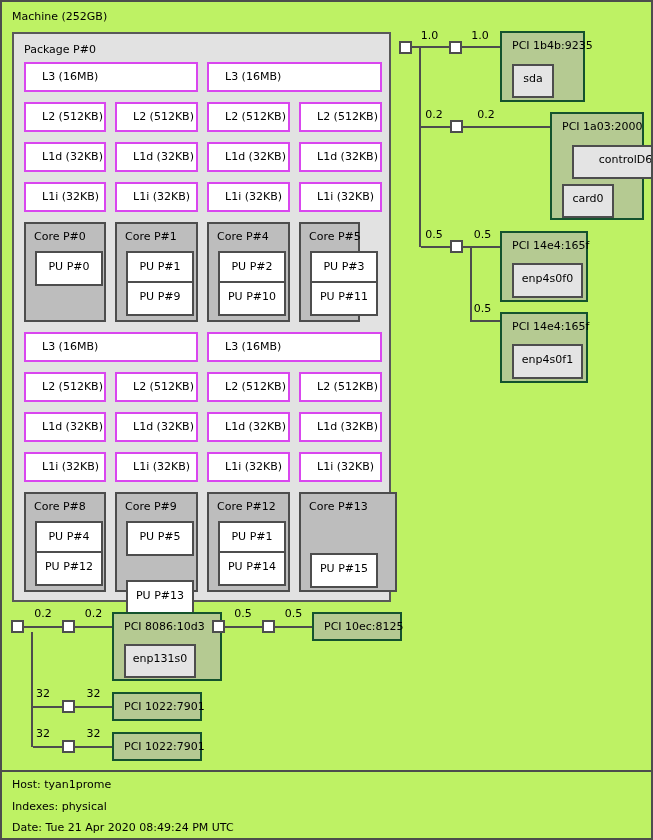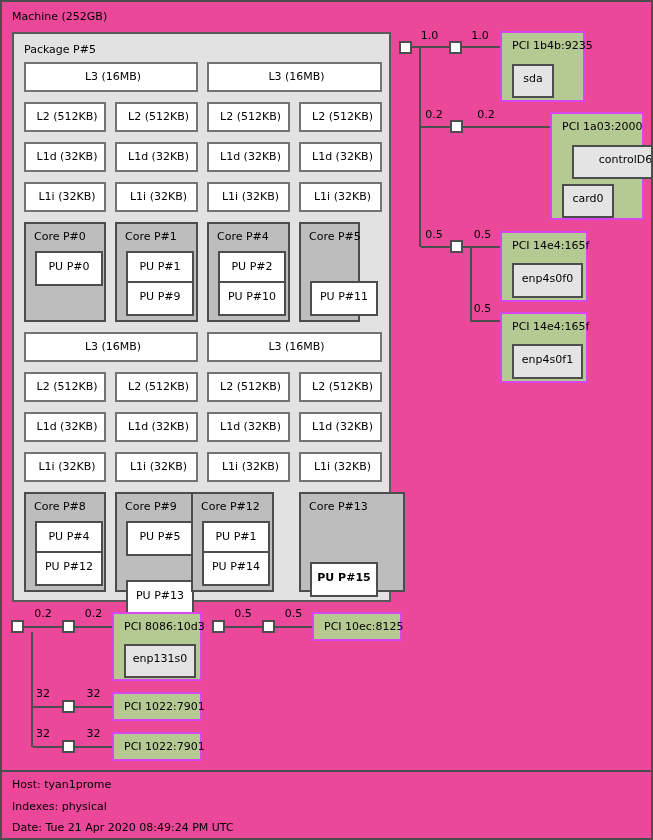--- a/index.html
+++ b/index.html
@@ -1,44 +1,44 @@
 <!DOCTYPE html>
 <html><head>
 <meta charset="utf-8">
 <style>
   html,body{margin:0;padding:0;background:#fff;}
   .screen{position:relative;width:653px;height:840px;box-sizing:border-box;
-    border:2px solid #4d4d4d;background:#ec4899;
+    border:2px solid #4d4d4d;background:#bef264;
     font-family:"DejaVu Sans","Liberation Sans",sans-serif;font-size:11px;color:#000;overflow:hidden;}
   .abs{position:absolute;box-sizing:border-box;}
   .lbl{position:absolute;white-space:nowrap;}
   .package{background:#e2e2e2;border:2px solid #595959;}
-  .cache{background:#ffffff;border:2px solid #737373;line-height:26px;padding-left:4px;white-space:nowrap;height:30px;text-align:center;}
+  .cache{background:#ffffff;border:2px solid #d946ef;line-height:26px;padding-left:16px;white-space:nowrap;height:30px;}
   .core{background:#bdbdbd;border:2px solid #4d4d4d;width:82px;height:100px;}
   .core-label{position:absolute;left:8px;top:6px;white-space:nowrap;}
   .pu{position:absolute;left:9px;width:64px;height:31px;background:#ffffff;border:2px solid #4d4d4d;
     text-align:center;line-height:27px;white-space:nowrap;}
-  .pcibox{background:#b5ca92;border:2px solid #d946ef;}
+  .pcibox{background:#b5ca92;border:2px solid #14532d;}
   .pcilabel{position:absolute;left:10px;top:6px;white-space:nowrap;}
   .pcilabel-center{line-height:25px;padding-left:10px;white-space:nowrap;}
   .osdev{position:absolute;background:#e4e4e4;border:2px solid #4d4d4d;text-align:center;white-space:nowrap;}
   .hl{position:absolute;height:2px;background:#4d4d4d;}
   .vl{position:absolute;width:2px;background:#4d4d4d;}
   .sq{position:absolute;width:13px;height:13px;box-sizing:border-box;background:#ffffff;border:2px solid #4d4d4d;}
   .spd{position:absolute;text-align:center;white-space:nowrap;height:14px;}
   .sep{position:absolute;left:0;right:0;top:768px;height:2px;background:#4d4d4d;}
 </style>
 </head>
 <body>
 
 <div class="screen">
   <div class="lbl" style="left:10px;top:8px;">Machine (252GB)</div>
 
   <div class="abs package" style="left:10px;top:30px;width:379px;height:570px;">
-    <div class="lbl" style="left:10px;top:9px;">Package P#5</div>
+    <div class="lbl" style="left:10px;top:9px;">Package P#0</div>
 
     <div class="abs cache" style="left:10px;top:28px;width:174px;">L3 (16MB)</div>
     <div class="abs cache" style="left:193px;top:28px;width:175px;">L3 (16MB)</div>
 
     <div class="abs cache" style="left:10px;top:68px;width:82px;">L2 (512KB)</div>
     <div class="abs cache" style="left:101px;top:68px;width:83px;">L2 (512KB)</div>
     <div class="abs cache" style="left:193px;top:68px;width:83px;">L2 (512KB)</div>
     <div class="abs cache" style="left:285px;top:68px;width:83px;">L2 (512KB)</div>
 
     <div class="abs cache" style="left:10px;top:108px;width:82px;">L1d (32KB)</div>
@@ -60,20 +60,21 @@
       <div class="pu" style="top:27px;">PU P#1</div>
       <div class="pu" style="top:57px;">PU P#9</div>
     </div>
     <div class="abs core" style="left:193px;top:188px;width:83px;">
       <div class="core-label">Core P#4</div>
       <div class="pu" style="top:27px;">PU P#2</div>
       <div class="pu" style="top:57px;">PU P#10</div>
     </div>
     <div class="abs core" style="left:285px;top:188px;width:61px;">
       <div class="core-label">Core P#5</div>
+      <div class="pu" style="top:27px;">PU P#3</div>
       <div class="pu" style="top:57px;">PU P#11</div>
     </div>
 
     <div class="abs cache" style="left:10px;top:298px;width:174px;">L3 (16MB)</div>
     <div class="abs cache" style="left:193px;top:298px;width:175px;">L3 (16MB)</div>
 
     <div class="abs cache" style="left:10px;top:338px;width:82px;">L2 (512KB)</div>
     <div class="abs cache" style="left:101px;top:338px;width:83px;">L2 (512KB)</div>
     <div class="abs cache" style="left:193px;top:338px;width:83px;">L2 (512KB)</div>
     <div class="abs cache" style="left:285px;top:338px;width:83px;">L2 (512KB)</div>
@@ -91,28 +92,28 @@
     <div class="abs core" style="left:10px;top:458px;">
       <div class="core-label">Core P#8</div>
       <div class="pu" style="top:27px;">PU P#4</div>
       <div class="pu" style="top:57px;">PU P#12</div>
     </div>
     <div class="abs core" style="left:101px;top:458px;width:83px;">
       <div class="core-label">Core P#9</div>
       <div class="pu" style="top:27px;">PU P#5</div>
       <div class="pu" style="top:57px;margin-top:29px;">PU P#13</div>
     </div>
-    <div class="abs core" style="left:177px;top:458px;width:83px;">
+    <div class="abs core" style="left:193px;top:458px;width:83px;">
       <div class="core-label">Core P#12</div>
       <div class="pu" style="top:27px;">PU P#1</div>
       <div class="pu" style="top:57px;">PU P#14</div>
     </div>
-    <div class="abs core" style="left:285px;top:458px;width:106px;">
+    <div class="abs core" style="left:285px;top:458px;width:98px;">
       <div class="core-label">Core P#13</div>
-      <div class="pu" style="top:68px;font-weight:bold;">PU P#15</div>
+      <div class="pu" style="top:59px;">PU P#15</div>
     </div>
   </div>
 
   <div class="sq" style="left:397px;top:39px;"></div>
   <div class="hl" style="left:410px;top:44px;width:37px;"></div>
   <div class="sq" style="left:447px;top:39px;"></div>
   <div class="hl" style="left:460px;top:44px;width:38px;"></div>
   <div class="spd" style="left:408px;top:27px;width:39px;">1.0</div>
   <div class="spd" style="left:458px;top:27px;width:40px;">1.0</div>
   <div class="vl" style="left:417px;top:46px;height:199px;"></div>
@@ -154,21 +155,21 @@
   </div>
 
   <div class="sq" style="left:9px;top:618px;"></div>
   <div class="hl" style="left:22px;top:624px;width:38px;"></div>
   <div class="sq" style="left:60px;top:618px;"></div>
   <div class="hl" style="left:73px;top:624px;width:37px;"></div>
   <div class="spd" style="left:22px;top:605px;width:38px;">0.2</div>
   <div class="spd" style="left:73px;top:605px;width:37px;">0.2</div>
   <div class="vl" style="left:29px;top:630px;height:115px;"></div>
 
-  <div class="abs pcibox" style="left:110px;top:610px;width:90px;height:69px;">
+  <div class="abs pcibox" style="left:110px;top:610px;width:110px;height:69px;">
     <div class="pcilabel">PCI 8086:10d3</div>
     <div class="osdev" style="left:10px;top:30px;width:68px;height:30px;line-height:26px;">enp131s0</div>
   </div>
 
   <div class="hl" style="left:31px;top:704px;width:29px;"></div>
   <div class="sq" style="left:60px;top:698px;"></div>
   <div class="hl" style="left:73px;top:704px;width:37px;"></div>
   <div class="spd" style="left:22px;top:685px;width:38px;">32</div>
   <div class="spd" style="left:73px;top:685px;width:37px;">32</div>
   <div class="abs pcibox pcilabel-center" style="left:110px;top:690px;width:90px;height:29px;">PCI 1022:7901</div>

